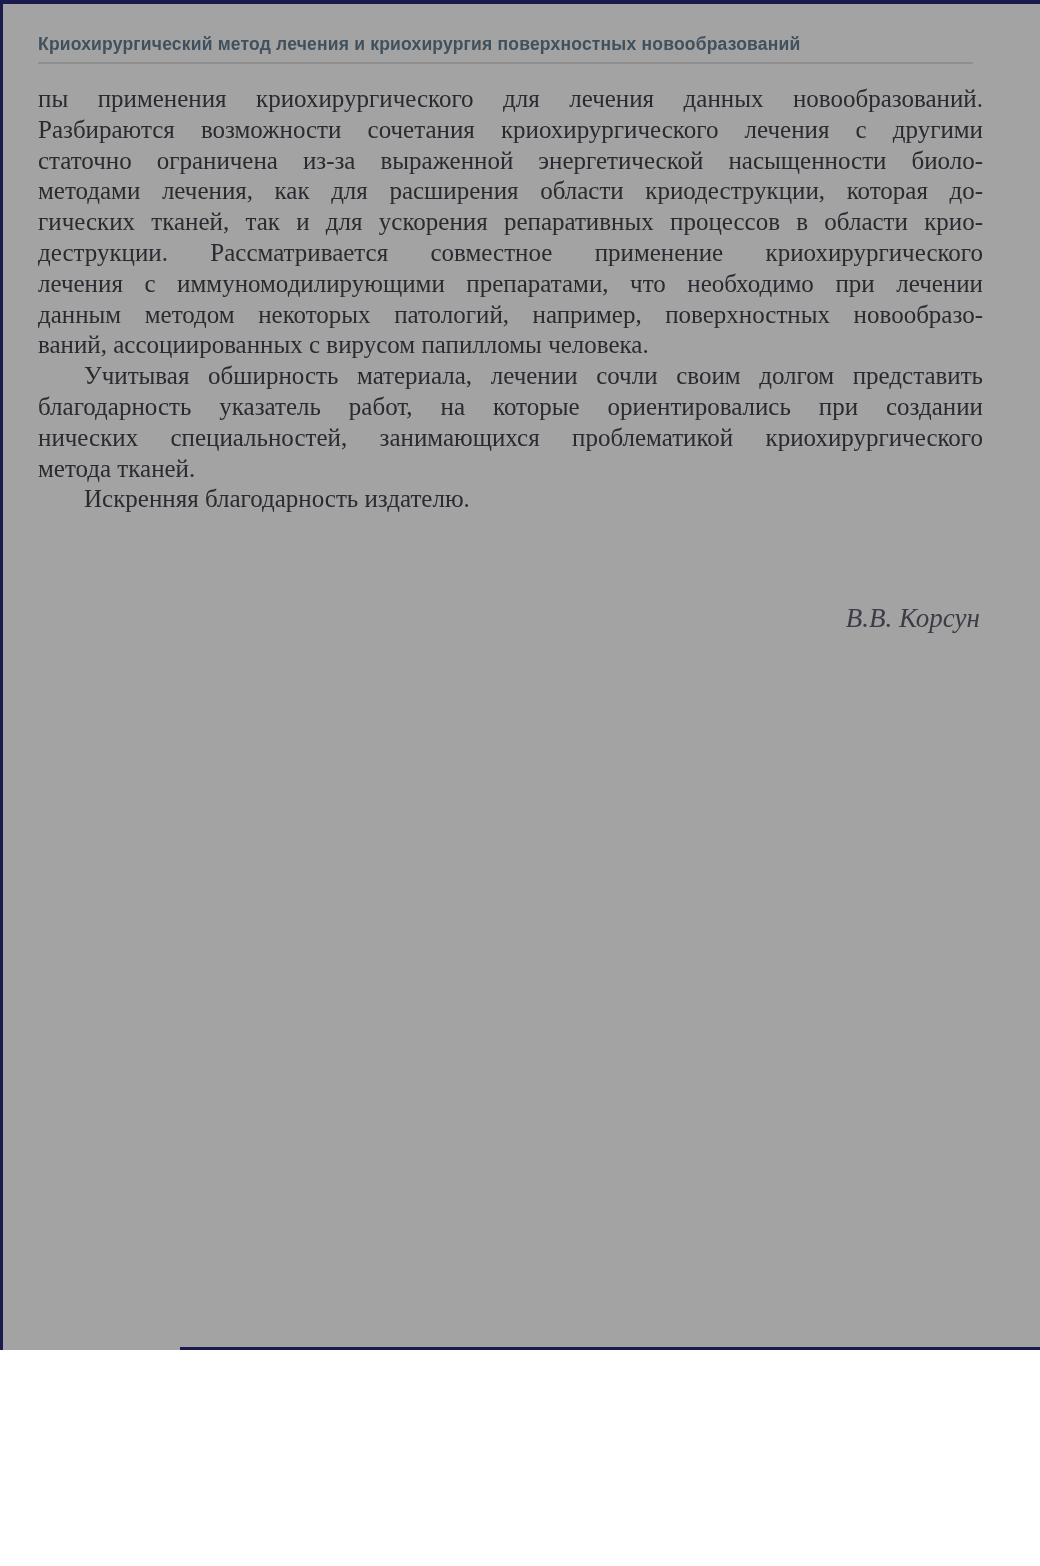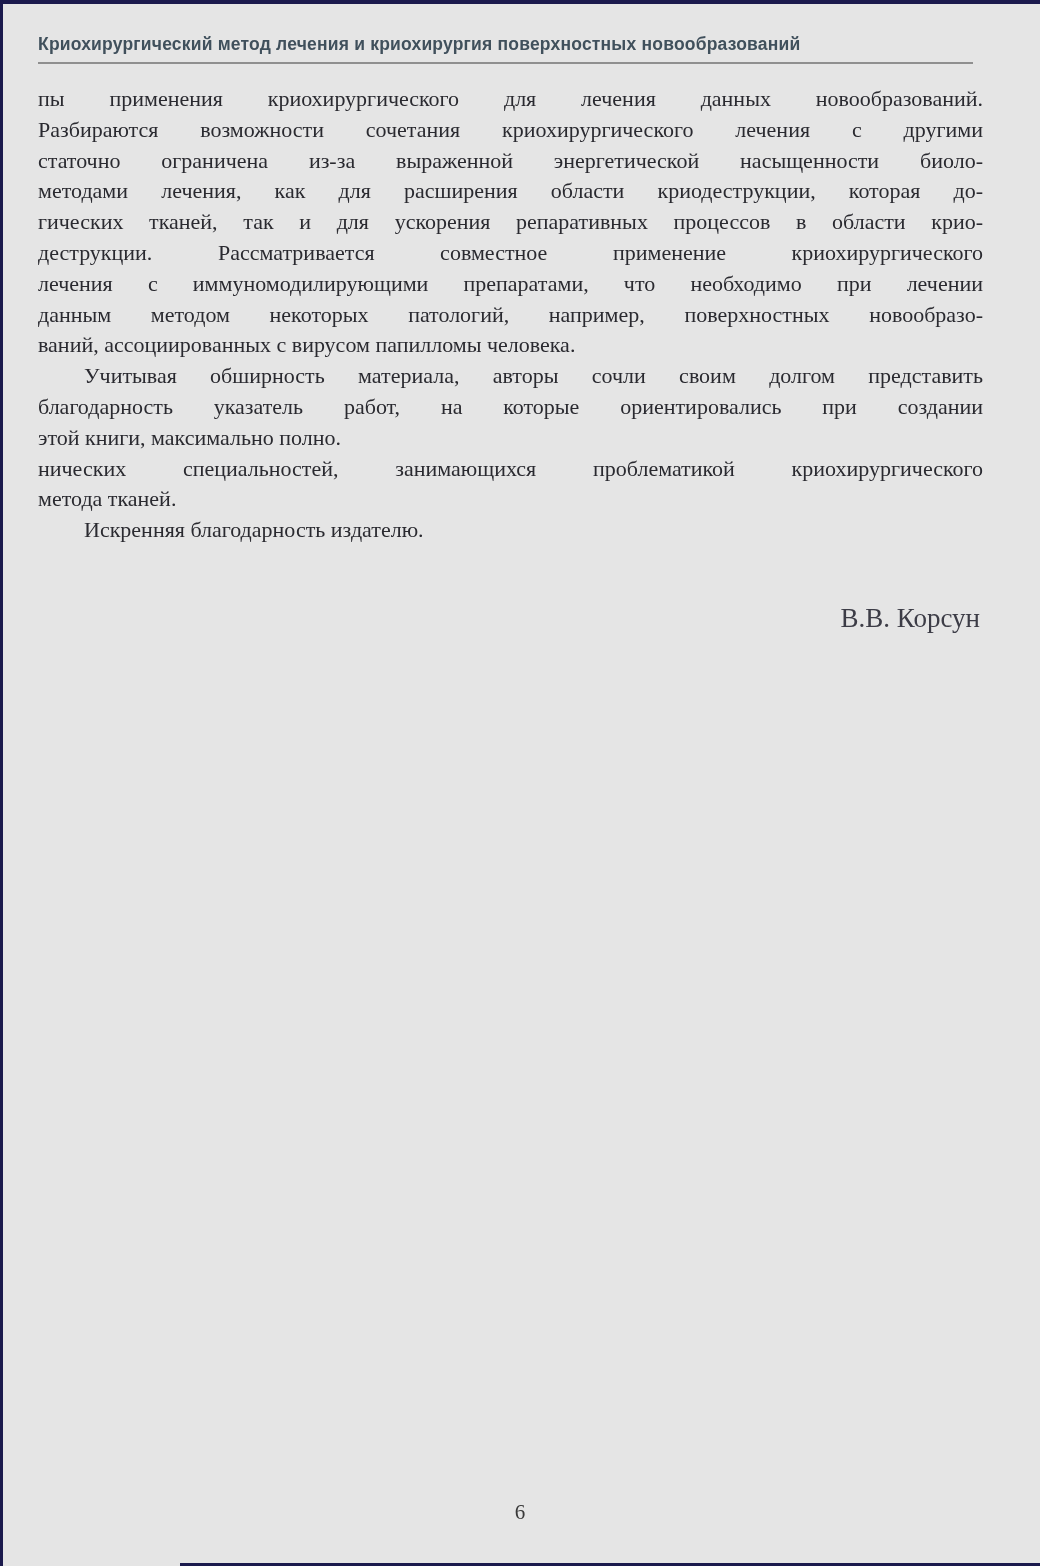--- a/index.html
+++ b/index.html
@@ -3,22 +3,22 @@
 <meta charset="utf-8">
 <style>
   html, body {
     margin: 0;
     padding: 0;
     background: #ffffff;
   }
   .page {
     position: relative;
     width: 1040px;
-    height: 1566px;
-    background: #e5e5e5;
+    height: 1350px;
+    background: #a3a3a3;
     overflow: hidden;
     font-family: "Liberation Serif", serif;
   }
   
   .border-top {
     position: absolute;
     top: 0; left: 0;
     width: 100%; height: 4px;
     background: #1b1a4d;
   }
@@ -57,38 +57,39 @@
     background: #8f8f8f;
   }
   
   .content {
     position: absolute;
     top: 84px;
     left: 38px;
     width: 945px;
   }
   .line {
-    font-size: 22px;
+    font-size: 25px;
     line-height: 30.8px;
     color: #2a2a30;
     text-align: justify;
     text-align-last: left;
   }
   .line.just {
     text-align-last: justify;
   }
   .line.indent {
     text-indent: 46px;
   }
   
   .signature {
     position: absolute;
     top: 603px;
     right: 60px;
     font-size: 27px;
+    font-style: italic;
     color: #3c3c46;
   }
   
   .page-number {
     position: absolute;
     top: 1500px;
     left: 0;
     width: 100%;
     text-align: center;
     font-size: 21px;
@@ -109,23 +110,22 @@
   <div class="content">
       <div class="line just">пы применения криохирургического для лечения данных новообразований.</div>
       <div class="line just">Разбираются возможности сочетания криохирургического лечения с другими</div>
       <div class="line just">статочно ограничена из-за выраженной энергетической насыщенности биоло-</div>
       <div class="line just">методами лечения, как для расширения области криодеструкции, которая до-</div>
       <div class="line just">гических тканей, так и для ускорения репаративных процессов в области крио-</div>
       <div class="line just">деструкции. Рассматривается совместное применение криохирургического</div>
       <div class="line just">лечения с иммуномодилирующими препаратами, что необходимо при лечении</div>
       <div class="line just">данным методом некоторых патологий, например, поверхностных новообразо-</div>
       <div class="line">ваний, ассоциированных с вирусом папилломы человека.</div>
-      <div class="line indent just">Учитывая обширность материала, авторы сочли своим долгом представить</div>
+      <div class="line indent just">Учитывая обширность материала, лечении сочли своим долгом представить</div>
       <div class="line just">благодарность указатель работ, на которые ориентировались при создании</div>
-      <div class="line">этой книги, максимально полно.</div>
       <div class="line just">нических специальностей, занимающихся проблематикой криохирургического</div>
       <div class="line">метода тканей.</div>
       <div class="line indent">Искренняя благодарность издателю.</div>
     </div>
 
   <div class="signature">В.В. Корсун</div>
 
   <div class="page-number">6</div>
 </div>
 

